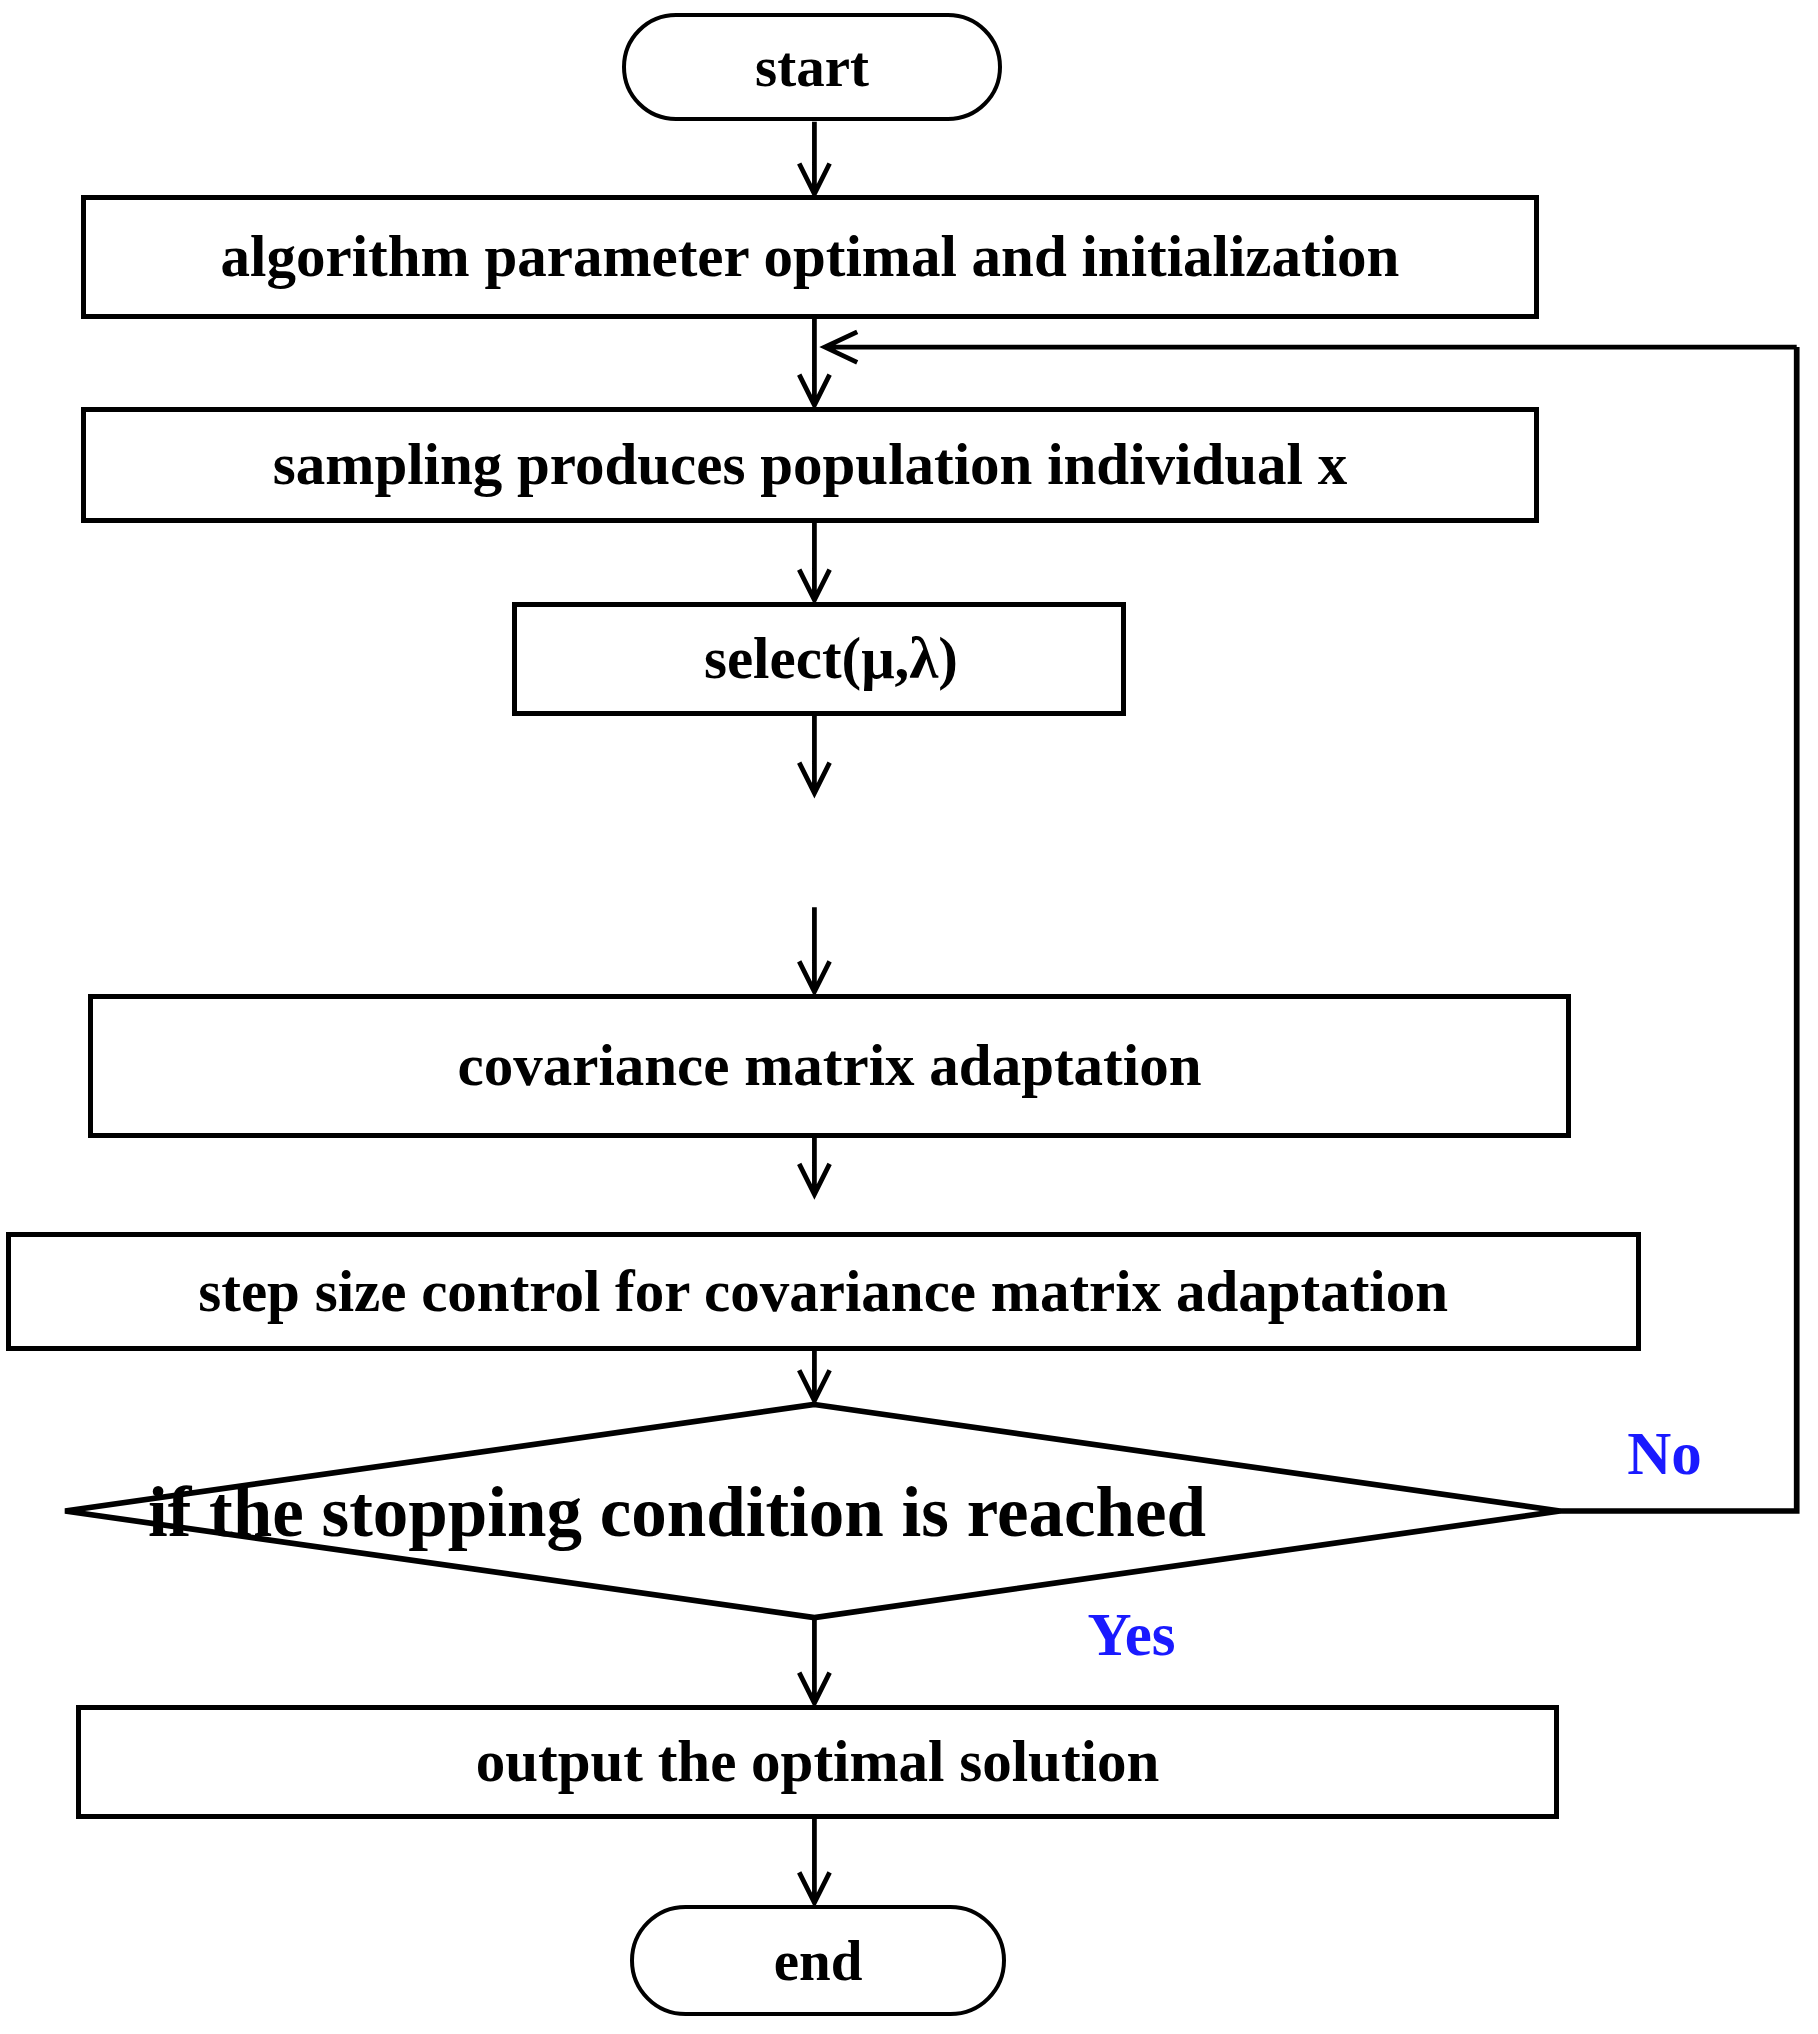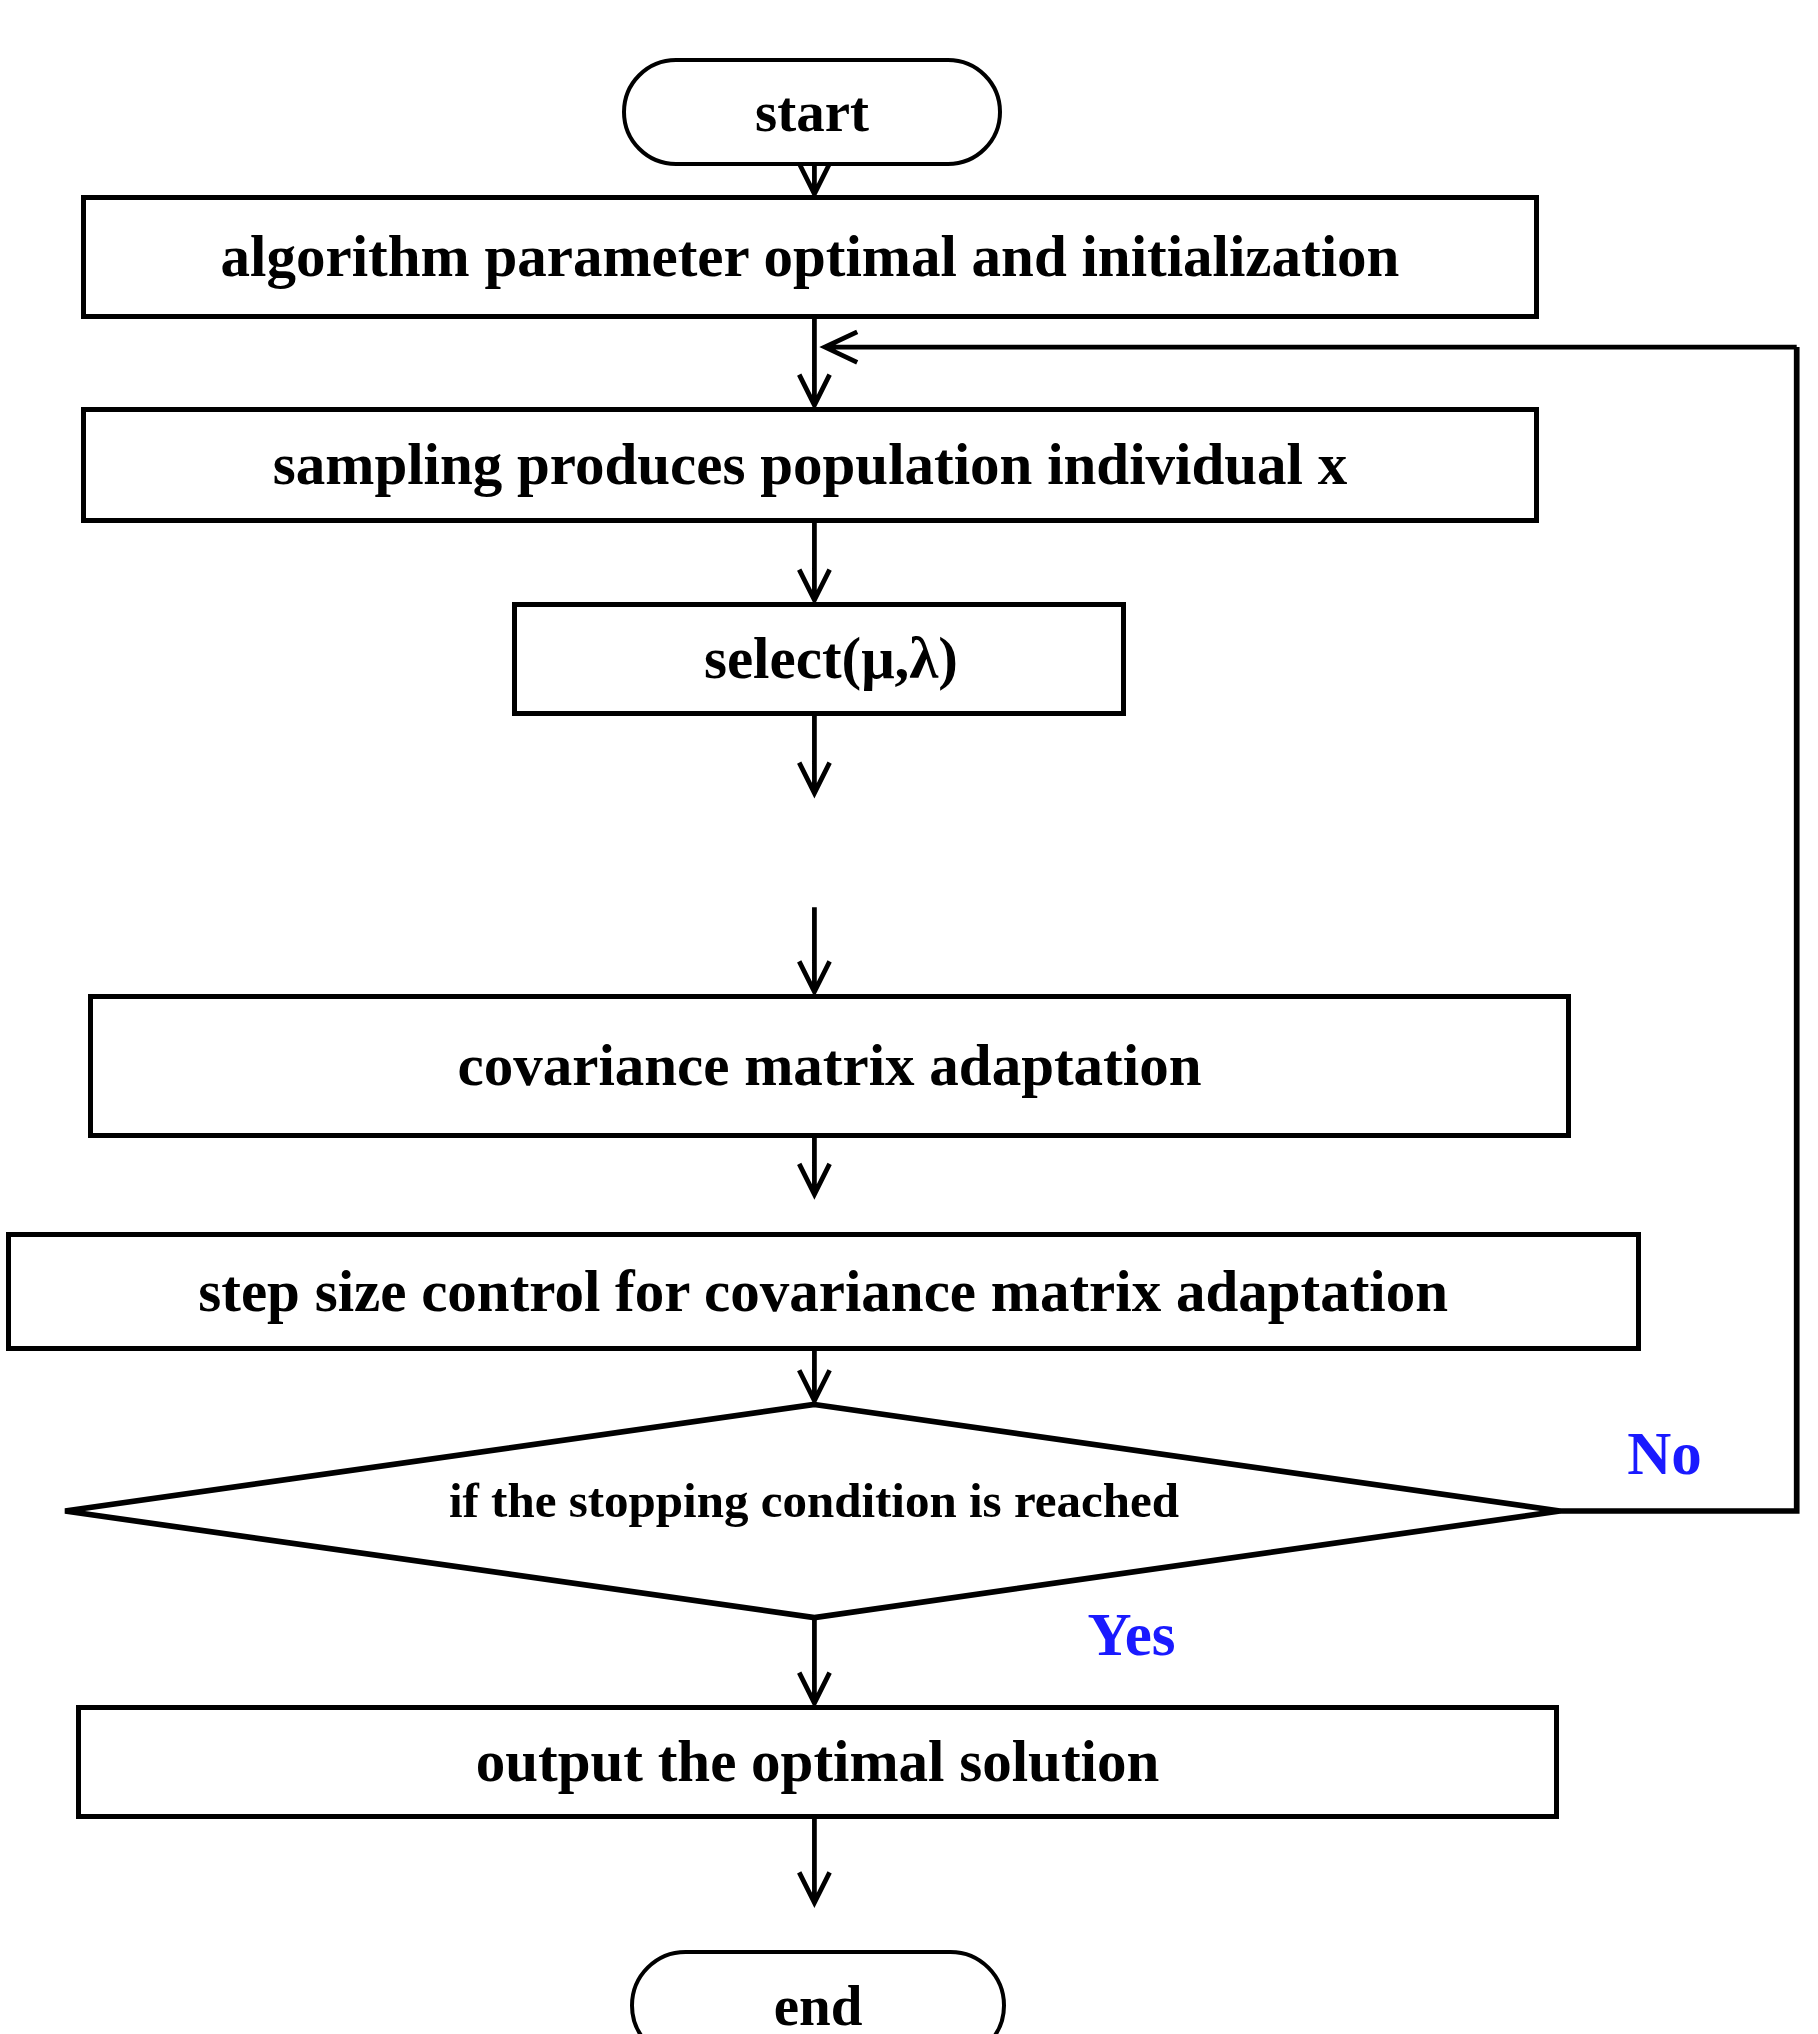--- a/index.html
+++ b/index.html
@@ -12,24 +12,24 @@
   .wire  { stroke:var(--ink); stroke-width:5; fill:none; stroke-linejoin:miter; }
   .loop  { stroke:var(--ink); stroke-width:6; fill:none; }
   .diamond { fill:var(--fill); stroke:var(--ink); stroke-width:6; }
   .node {
     position:absolute; z-index:2; box-sizing:border-box;
     display:flex; align-items:center; justify-content:center;
     background:var(--fill); border:5.7px solid var(--ink);
     color:var(--ink); font-weight:bold; font-size:59px;
     text-align:center; line-height:1.05; white-space:nowrap;
   }
-  .terminal { border-radius:57px; border-width:4.8px; font-size:57px;margin-top:45px; }
+  .terminal { border-radius:57px; border-width:4.8px; font-size:57px; }
   .free-label {
     position:absolute; z-index:3; background:transparent; border:none;
-    color:var(--ink); font-weight:bold; font-size:49px; text-align:center; white-space:nowrap;
+    color:var(--ink); font-weight:bold; font-size:71px; text-align:left; white-space:nowrap;
   }
   .branch-label {
     position:absolute; z-index:3; color:var(--accent);
     font-weight:bold; font-size:61px; text-align:center; white-space:nowrap;
   }
   #n-start    { left:622px;  top:13.3px;   width:380px;  height:108px; }
   #n-init     { left:81px;   top:195px;  width:1458px; height:124px; }
   #n-sampling { left:81px;   top:407px;  width:1458px; height:116px; }
   #n-select   { left:512px;  top:602px;  width:614px;  height:114px;padding-left:24px; }
   #n-meanshift{ left:514px;  top:795px;  width:615px;  height:112px; }

